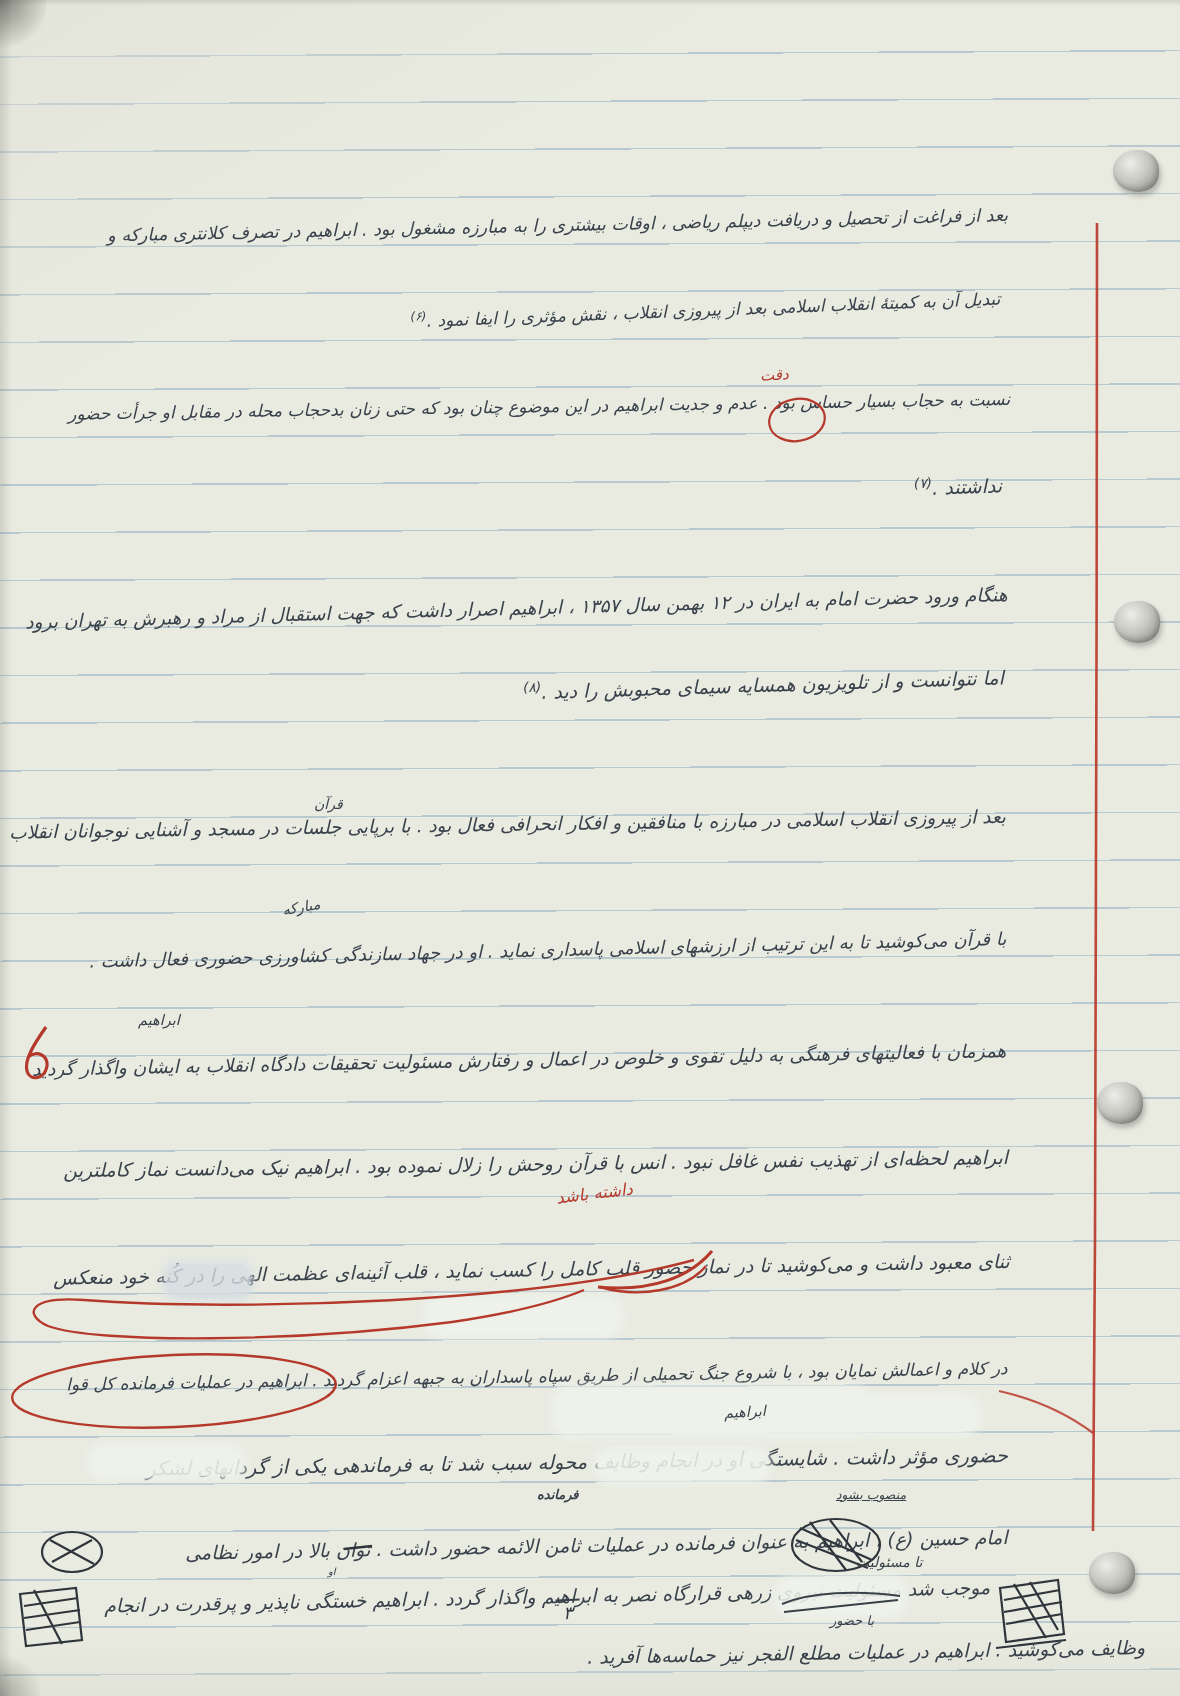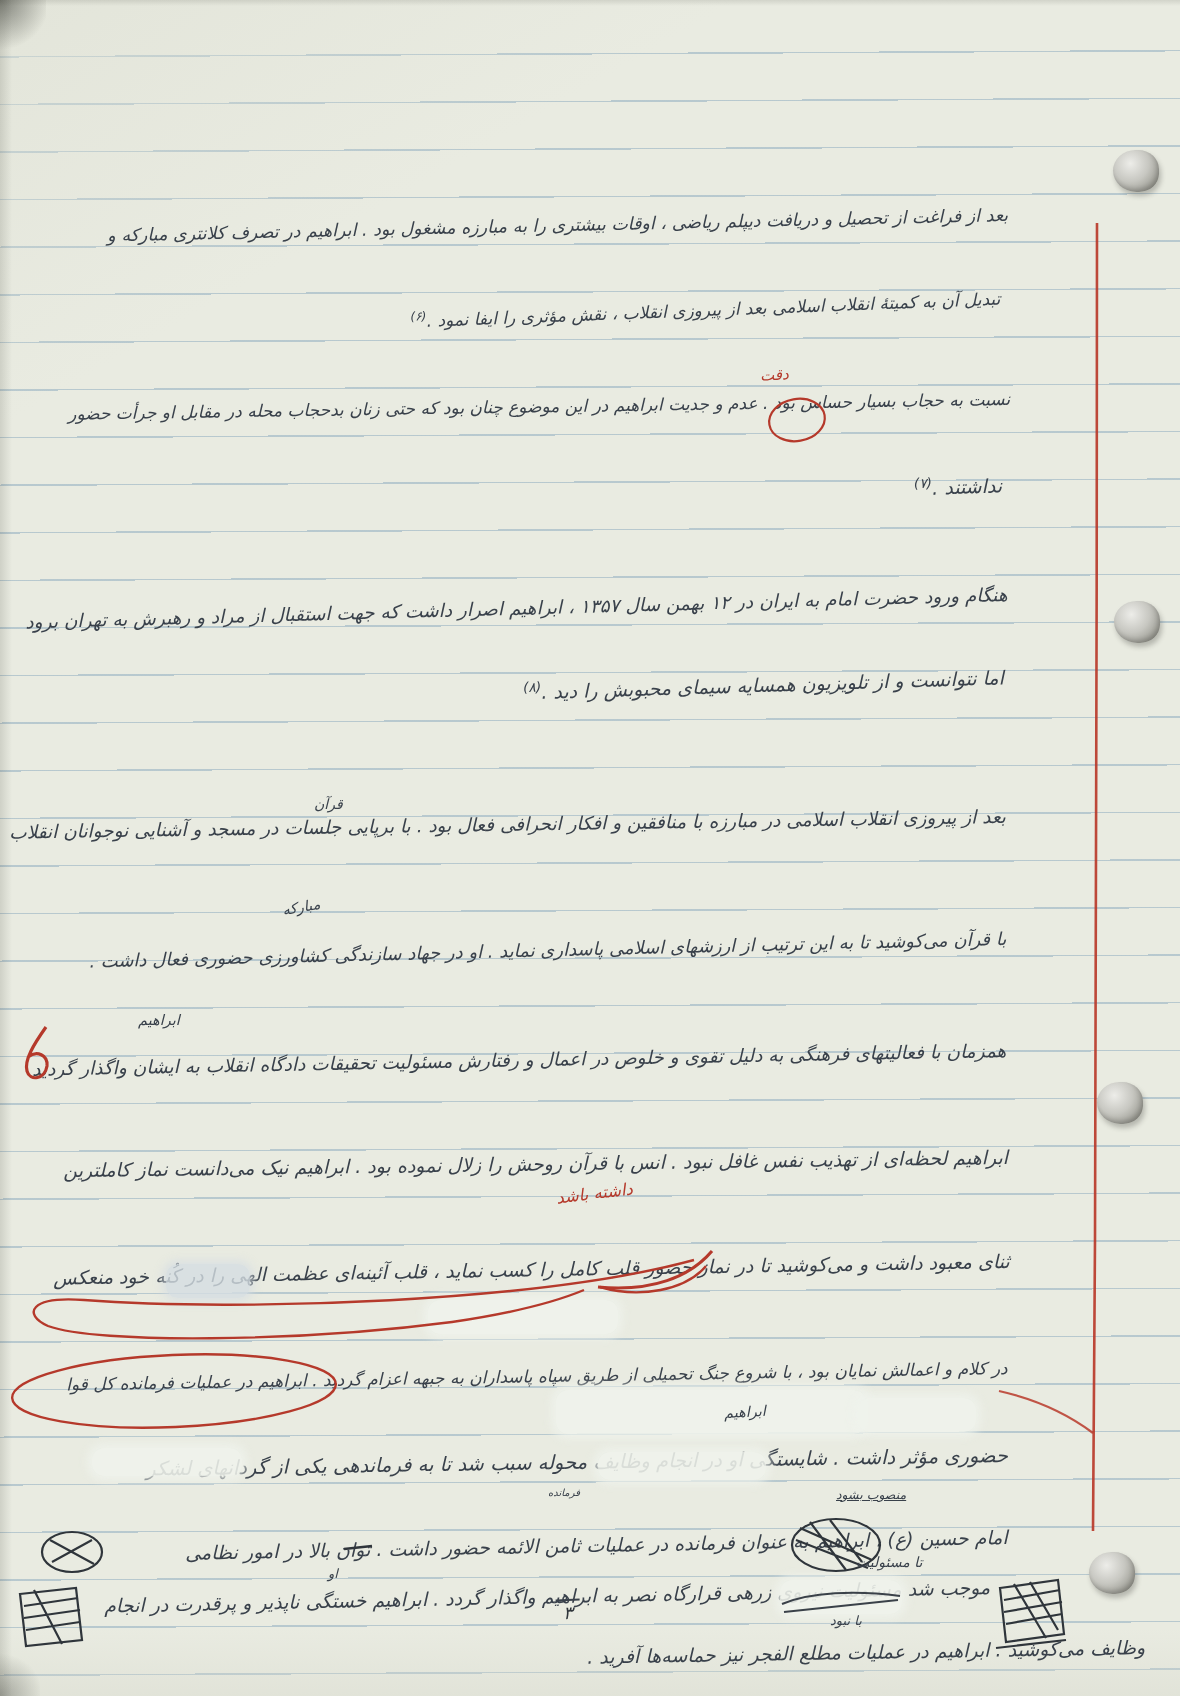--- a/index.html
+++ b/index.html
@@ -52,24 +52,24 @@
 
   .note{position:absolute;direction:rtl;white-space:nowrap;color:#39414b;
         font-style:italic;}
   .red{color:#b5392b;}
   .n-deghat{left:760px;top:366px;font-size:15px;transform:rotate(-3deg);}
   .n-quran{left:314px;top:796px;font-size:14px;}
   .n-mobarakeh{left:282px;top:899px;font-size:14.5px;transform:rotate(-10deg);}
   .n-ebrahim1{left:138px;top:1012px;font-size:14.5px;}
   .n-dashte{left:556px;top:1184px;font-size:16.5px;transform:rotate(-7deg);}
   .n-ebrahim2{left:724px;top:1404px;font-size:14.5px;transform:rotate(-3deg);}
-  .n-farmandeh{left:548px;top:1487px;font-size:10px;}
+  .n-farmandeh{left:537px;top:1487px;font-size:13px;font-weight:bold;}
   .n-mansub{left:836px;top:1487px;font-size:12.5px;text-decoration:underline;}
   .n-tamasuliat{left:856px;top:1554px;font-size:14px;}
-  .n-u{left:328px;top:1566px;font-size:13px;}
+  .n-u{left:328px;top:1566px;font-size:10px;}
   .n-bahozur{left:830px;top:1613px;font-size:13px;}
   .n-page3{left:556px;top:1599px;font-size:18px;border-top:2px solid #39414b;
            padding:1px 7px 0 7px;transform:rotate(-2deg);color:#2f353b;}
 
   .wo{position:absolute;background:rgba(239,242,236,.88);border-radius:12px;
       box-shadow:0 0 9px 5px rgba(239,242,236,.8);}
   .wo1{left:556px;top:1390px;width:310px;height:44px;}
   .wo2{left:858px;top:1398px;width:118px;height:34px;}
   .wo3{left:598px;top:1452px;width:168px;height:28px;}
   .wo4{left:92px;top:1448px;width:150px;height:28px;}
@@ -160,16 +160,16 @@
   <div class="note red n-deghat">دقت</div>
   <div class="note n-quran">قرآن</div>
   <div class="note n-mobarakeh">مبارکه</div>
   <div class="note n-ebrahim1">ابراهیم</div>
   <div class="note red n-dashte">داشته باشد</div>
   <div class="note n-ebrahim2">ابراهیم</div>
   <div class="note n-farmandeh">فرمانده</div>
   <div class="note n-mansub">منصوب بشود</div>
   <div class="note n-tamasuliat">تا مسئولیت</div>
   <div class="note n-u">او</div>
-  <div class="note n-bahozur">با نبود</div>
+  <div class="note n-bahozur">با حضور</div>
   <div class="note n-page3">۳</div>
 
 </div>
 
 </body></html>

